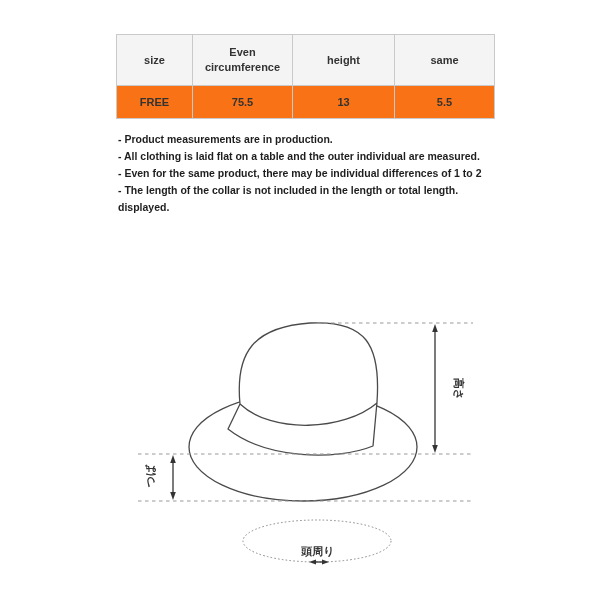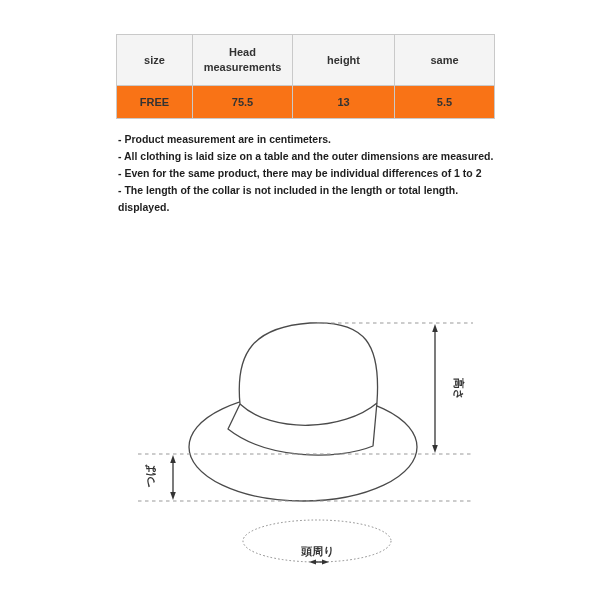--- a/index.html
+++ b/index.html
@@ -34,38 +34,38 @@
 <table class="size-table">
   <colgroup>
       <col class="c1">
       <col class="c2">
       <col class="c3">
       <col class="c4">
     </colgroup>
   <thead>
     <tr>
       <th>size</th>
-      <th>Head measurements</th>
+      <th>Even circumference</th>
       <th>height</th>
       <th>same</th>
     </tr>
   </thead>
   <tbody>
     <tr>
       <td>FREE</td>
       <td>75.5</td>
       <td>13</td>
       <td>5.5</td>
     </tr>
   </tbody>
 </table>
 
 <div class="notes">
-  <div class="note-line">- Product measurement are in centimeters.</div>
-  <div class="note-line">- All clothing is laid size on a table and the outer dimensions are measured.</div>
+  <div class="note-line">- Product measurements are in production.</div>
+  <div class="note-line">- All clothing is laid flat on a table and the outer individual are measured.</div>
   <div class="note-line">- Even for the same product, there may be individual differences of 1 to 2</div>
   <div class="note-line">- The length of the collar is not included in the length or total length.</div>
   <div class="note-line">displayed.</div>
 </div>
 
 <svg class="diagram" viewBox="0 0 600 600" xmlns="http://www.w3.org/2000/svg">
 
   <ellipse cx="303" cy="447" rx="114" ry="54" fill="#ffffff" stroke="#4a4a4a" stroke-width="1.3"></ellipse>
 
   <path d="M 240,404 C 235,352 254,327 310,323 C 366,320 381,345 377,402

